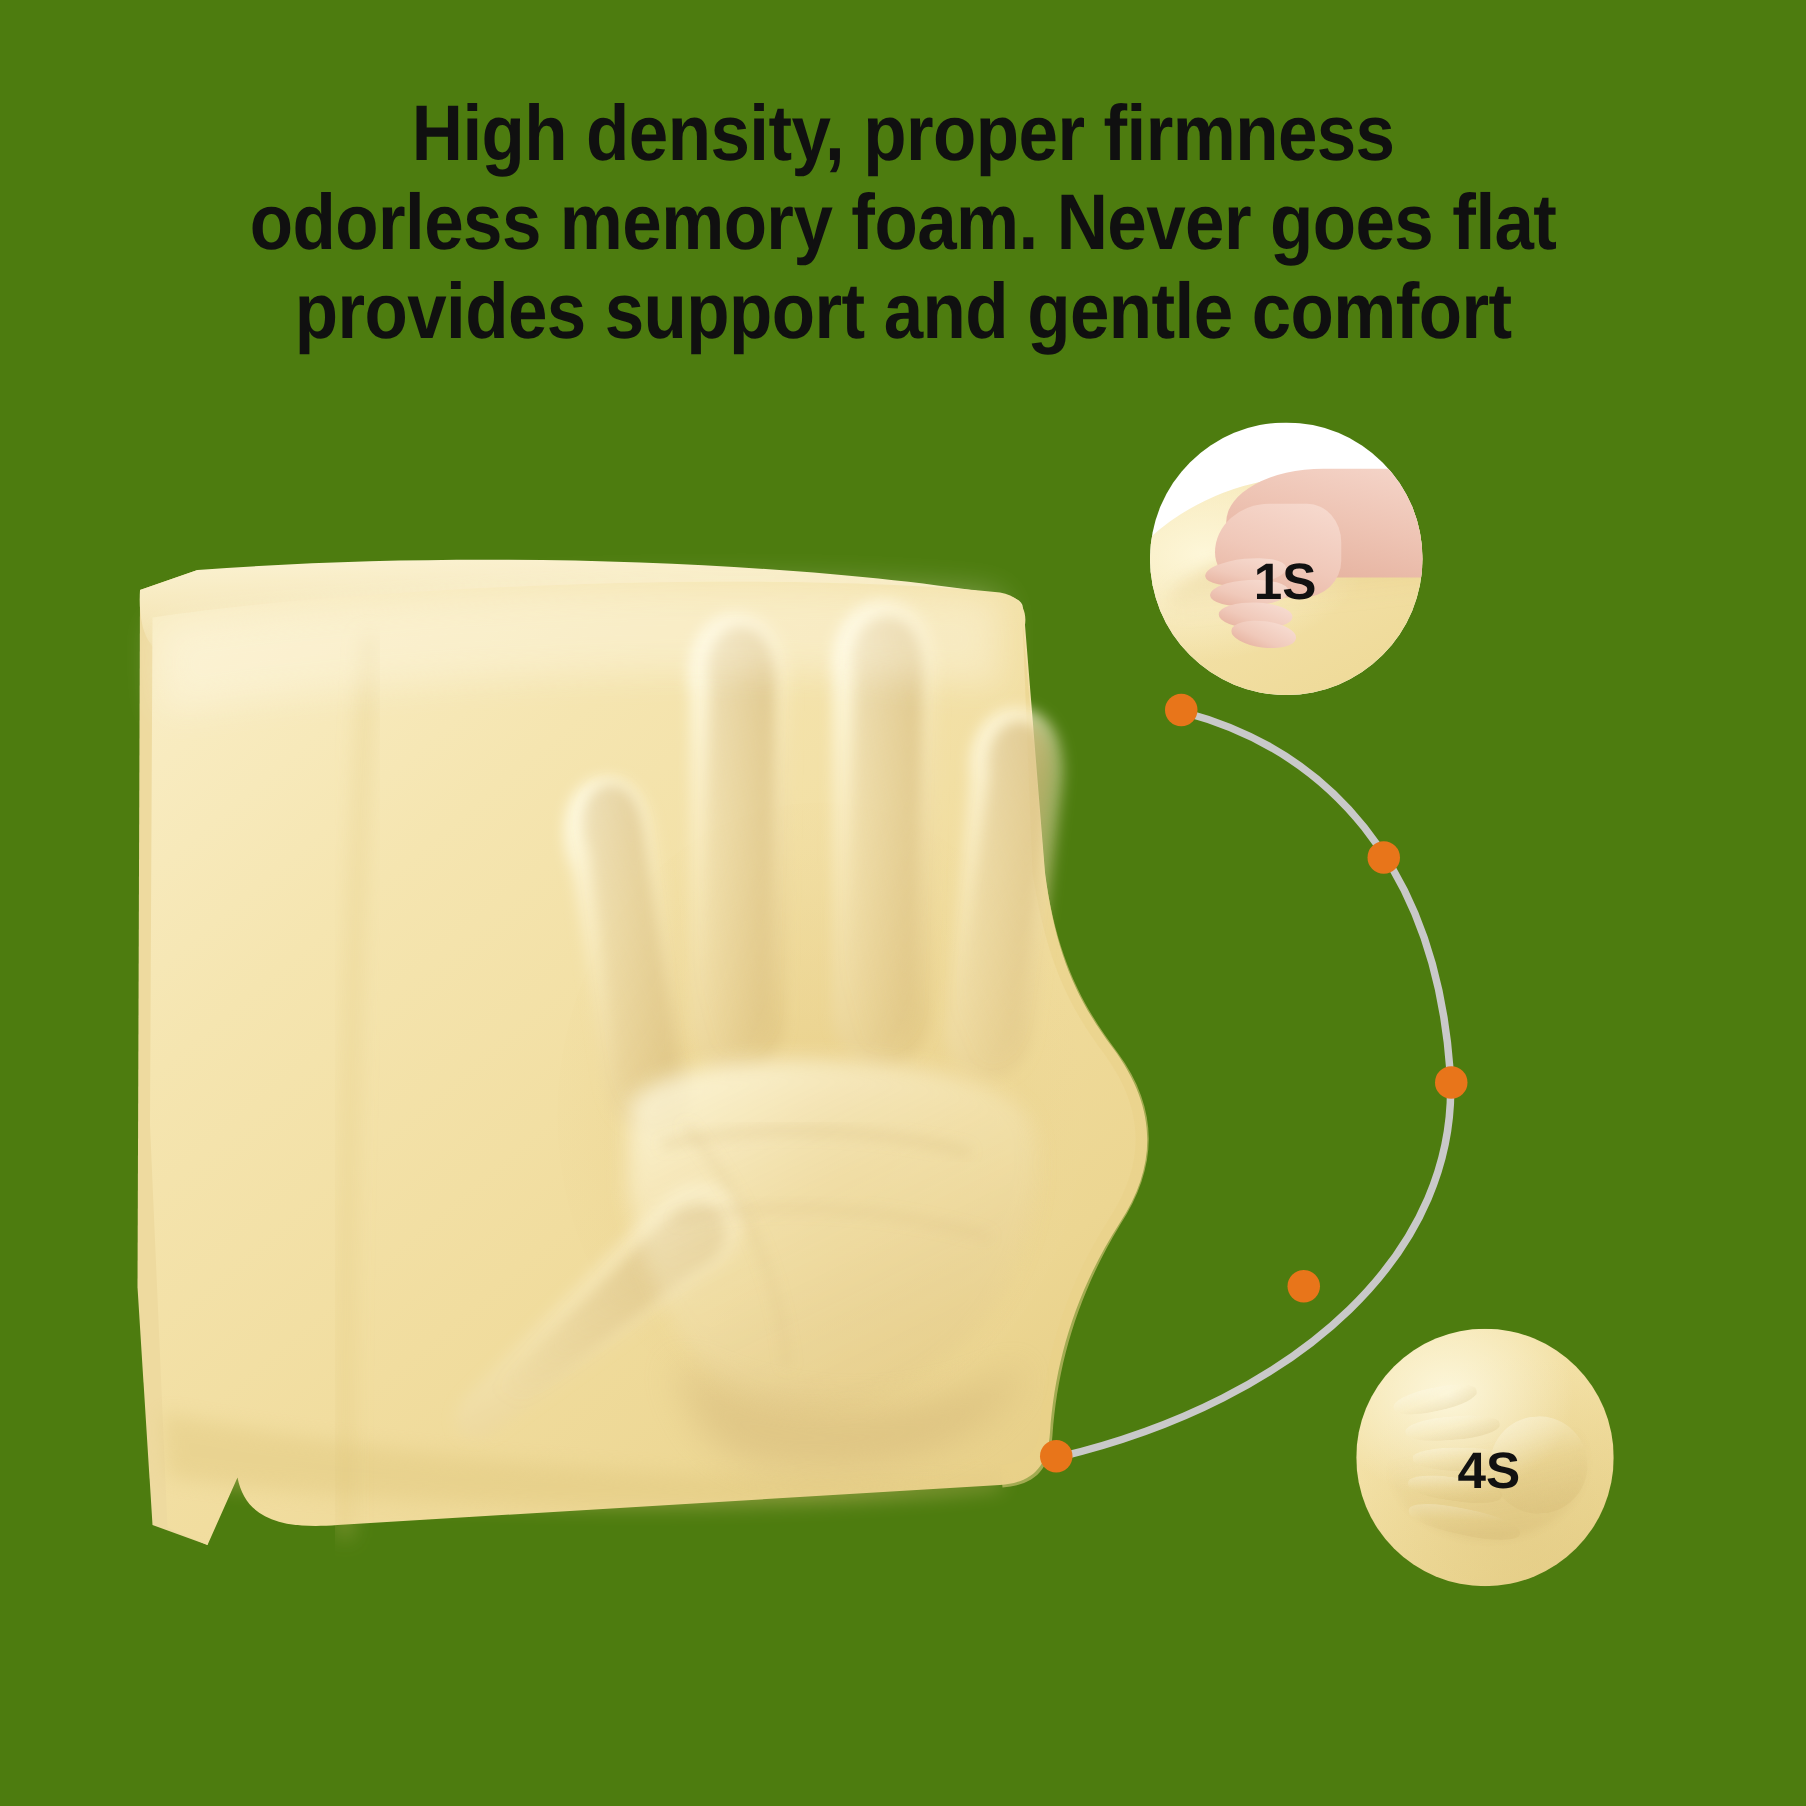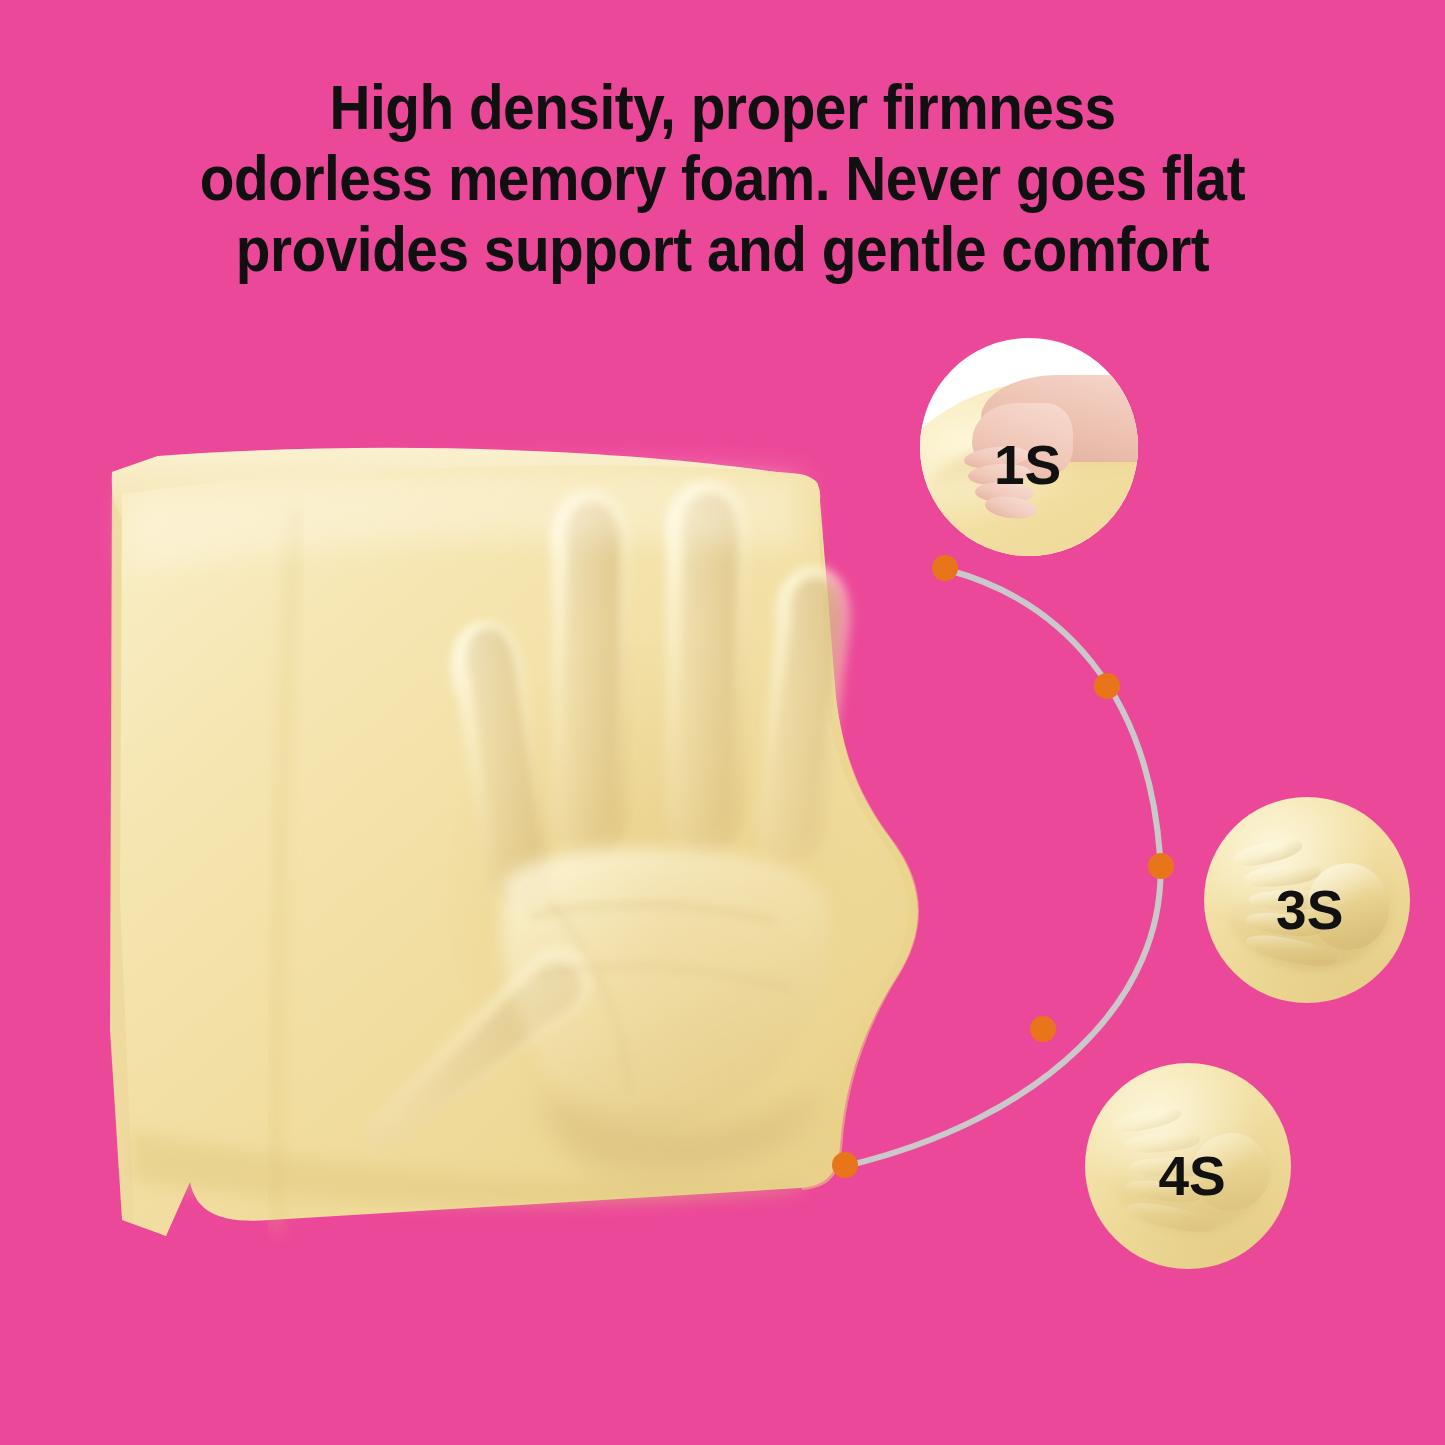--- a/index.html
+++ b/index.html
@@ -12,21 +12,21 @@
     background: #e9e9e9;
     font-family: "Liberation Sans", sans-serif;
     overflow: hidden;
     position: relative;
   }
 
   #stage {
     position: relative;
     width: 1445px;
     height: 1445px;
-    background: #ec4899;
+    background: #4d7c0f;
   }
 
   
   #headline {
     position: absolute;
     left: 0;
     top: 72px;
     width: 1445px;
     text-align: center;
     color: #101010;
@@ -64,21 +64,21 @@
   .sample {
     position: absolute;
     border-radius: 50%;
     overflow: hidden;
   }
   .sample .lbl {
     position: absolute;
     color: #111111;
     font-family: "Liberation Sans", sans-serif;
     font-weight: bold;
-    font-size: 55px;
+    font-size: 41px;
     line-height: 41px;
     letter-spacing: 0px;
     z-index: 9;
   }
 
   
   .foam-base {
     background:
       radial-gradient(ellipse 78% 64% at 36% 26%, rgba(255,252,232,0.80) 0%, rgba(255,252,232,0.0) 62%),
       radial-gradient(ellipse 96% 96% at 62% 74%, rgba(214,186,113,0.30) 0%, rgba(214,186,113,0.0) 66%),
@@ -389,32 +389,20 @@
       <div class="fin" style="left:20%;  top:50%; width:30%; transform:rotate(-6deg);"></div>
       <div class="fin" style="left:22%;  top:58%; width:29%; transform:rotate(-3deg);"></div>
       <div class="fin" style="left:25%;  top:66%; width:27%; transform:rotate(2deg);"></div>
       <div class="fin" style="left:30%;  top:73%; width:24%; transform:rotate(7deg);"></div>
     </div>
 
     <div class="lbl" style="left:50%; top:49%; transform:translate(-52%,0);">1S</div>
   </div>
 
 
-  <div class="sample foam-base" id="sample-3" style="left:1204px; top:797px; width:206px; height:206px;">
-    <div class="print" style="opacity:0.72;">
-      <div class="pfin" style="left:14%; top:22%; width:34%; height:10%; transform:rotate(-13deg);"></div>
-      <div class="pfin" style="left:19%; top:33%; width:38%; height:10%; transform:rotate(-6deg);"></div>
-      <div class="pfin" style="left:22%; top:45%; width:40%; height:10%; transform:rotate(0deg);"></div>
-      <div class="pfin" style="left:20%; top:57%; width:38%; height:10%; transform:rotate(7deg);"></div>
-      <div class="pfin" style="left:20%; top:69%; width:45%; height:11%; transform:rotate(12deg);"></div>
-      <div class="pp" style="left:50%; top:32%; width:40%; height:42%; transform:rotate(-6deg);"></div>
-      <div class="pedge" style="left:10%; top:18%; width:82%; height:66%;"></div>
-    </div>
-    <div class="lbl" style="left:50%; top:45%; transform:translate(-46%,0);">3S</div>
-  </div>
 
   <div class="sample foam-base" id="sample-4" style="left:1085px; top:1063px; width:206px; height:206px;">
     <div class="print" style="opacity:0.46;">
       <div class="pfin" style="left:14%; top:23%; width:33%; height:9%; transform:rotate(-12deg);"></div>
       <div class="pfin" style="left:19%; top:34%; width:37%; height:9%; transform:rotate(-5deg);"></div>
       <div class="pfin" style="left:22%; top:46%; width:39%; height:9%; transform:rotate(1deg);"></div>
       <div class="pfin" style="left:20%; top:58%; width:37%; height:9%; transform:rotate(8deg);"></div>
       <div class="pfin" style="left:20%; top:70%; width:44%; height:10%; transform:rotate(12deg);"></div>
       <div class="pp" style="left:52%; top:34%; width:38%; height:38%; transform:rotate(-5deg);"></div>
       <div class="pedge" style="left:12%; top:20%; width:78%; height:62%;"></div>

